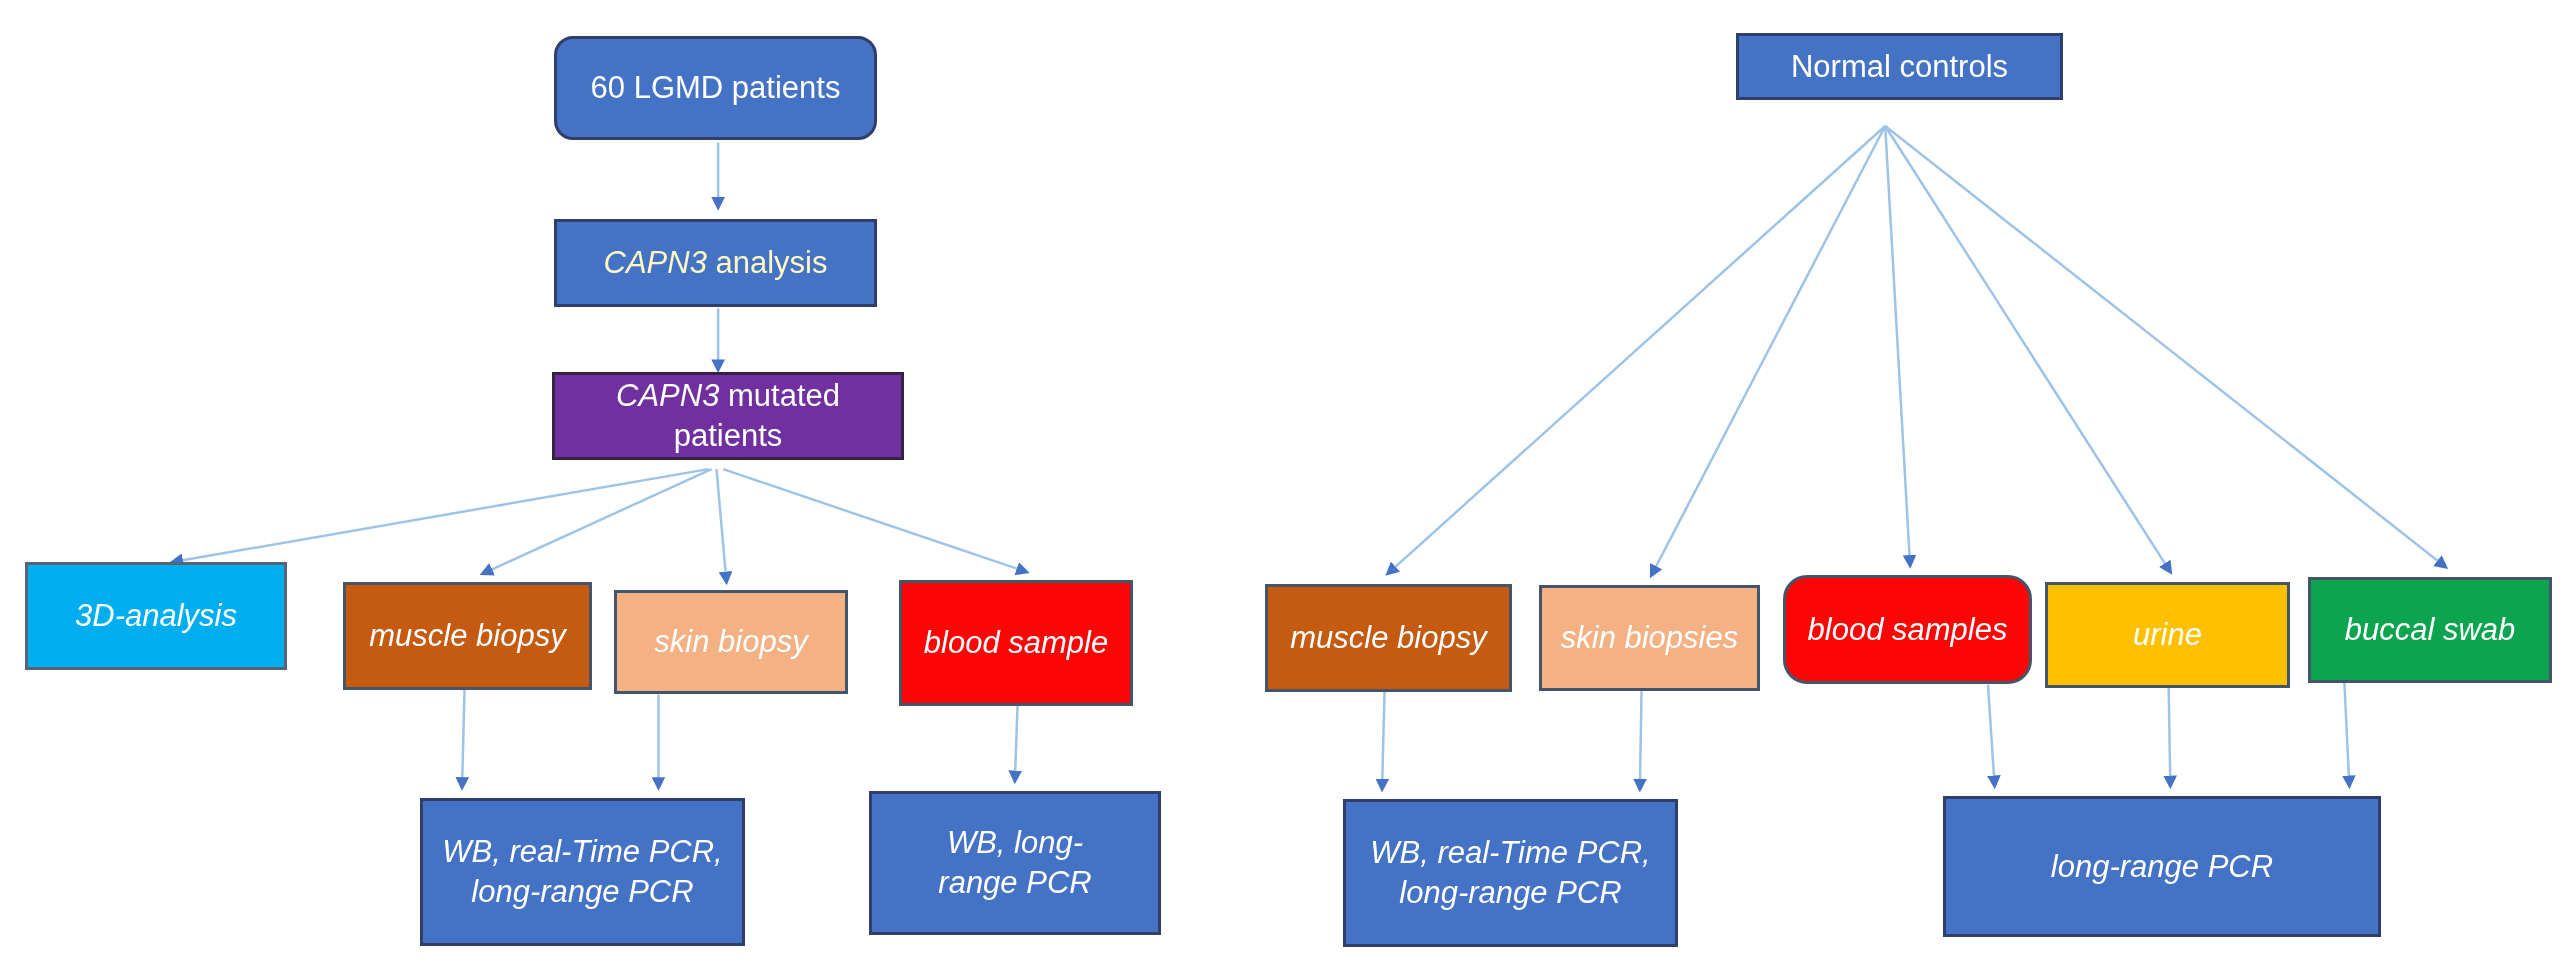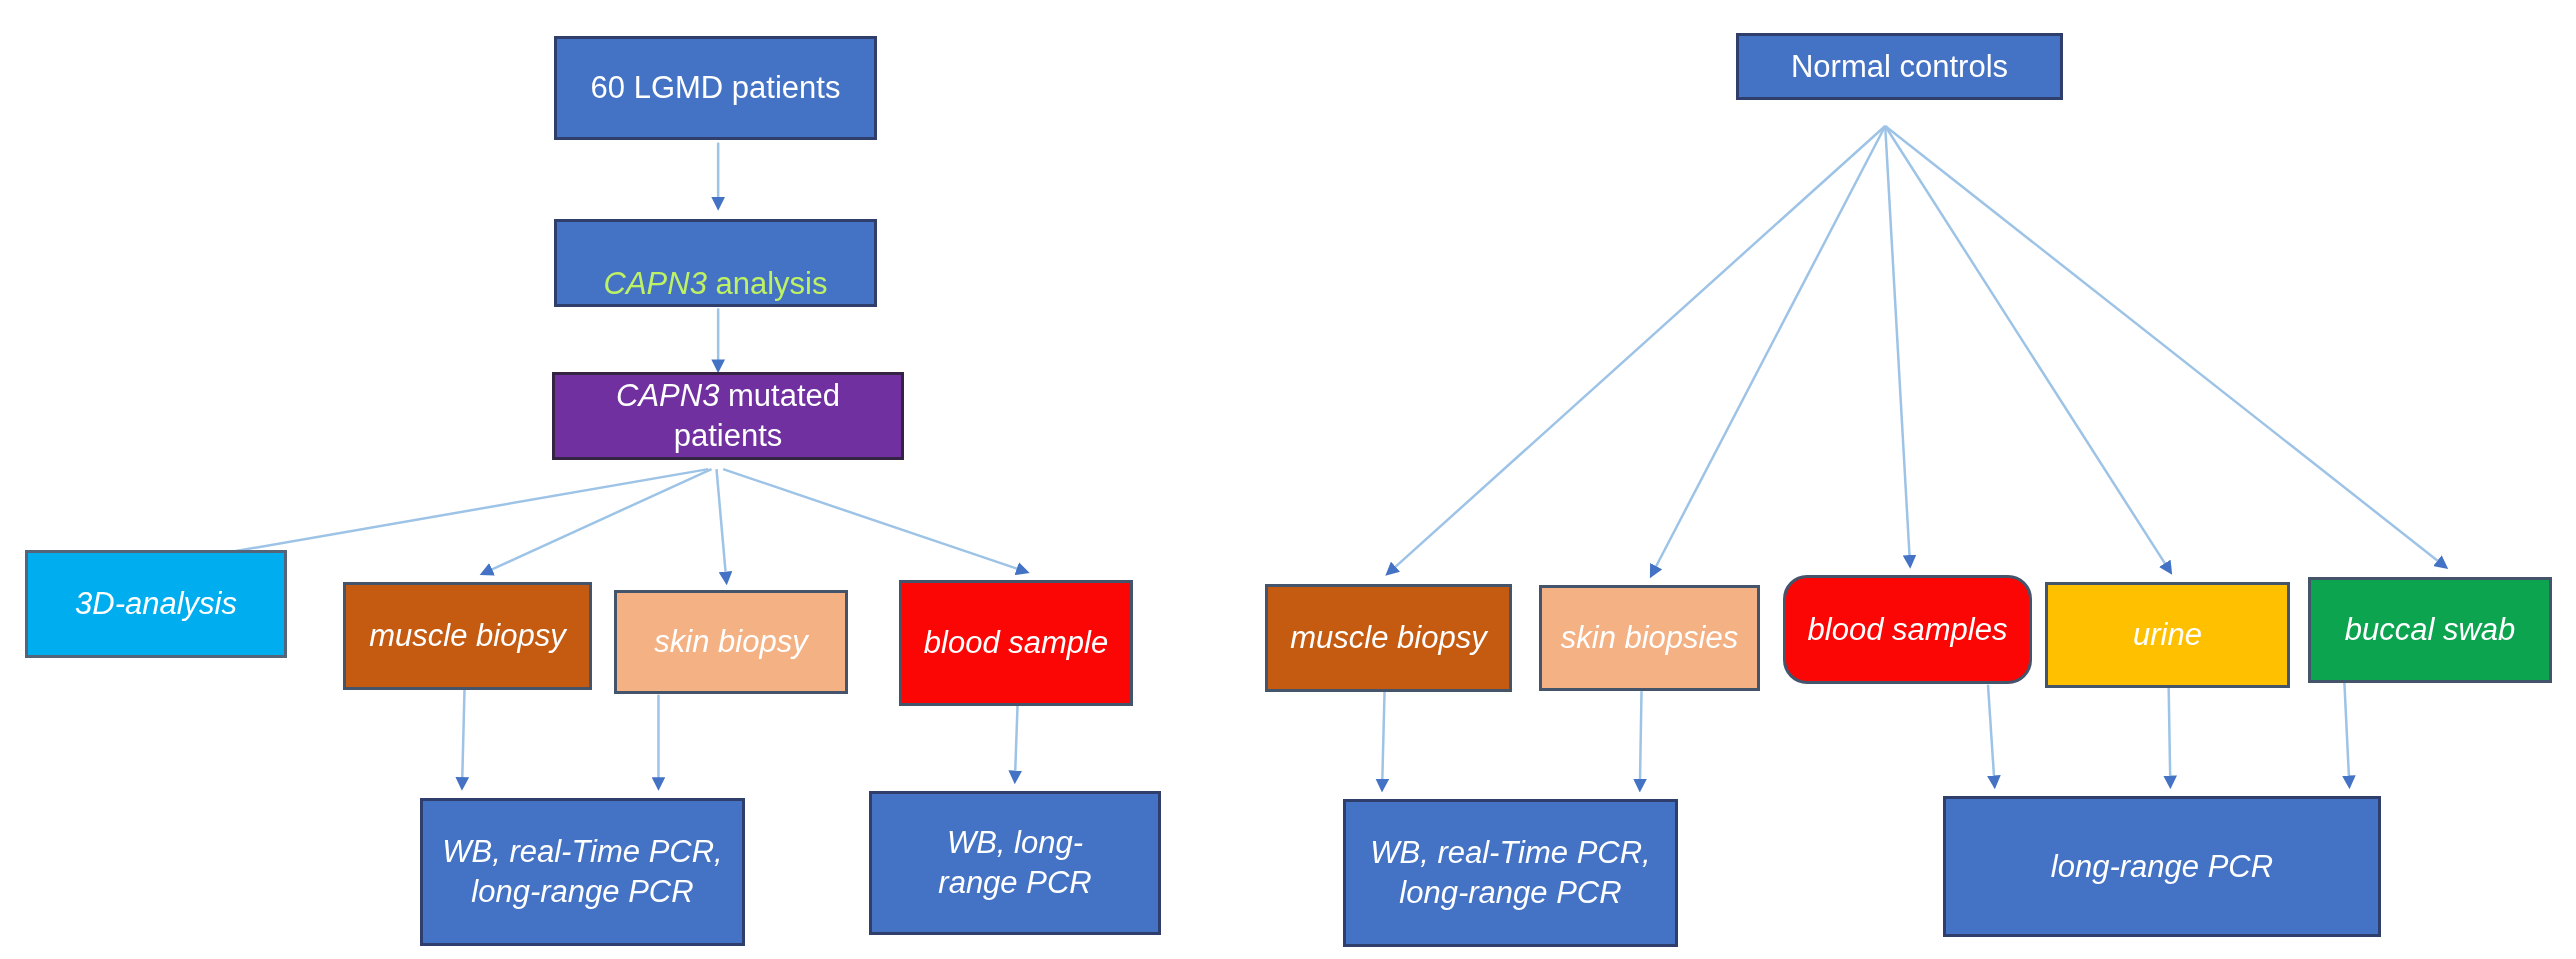--- a/index.html
+++ b/index.html
@@ -65,30 +65,30 @@
         <line x1="2274" y1="152" x2="2618" y2="690" stroke="#9DC3E6" stroke-width="3" marker-end="url(#arrowhead)"></line>
         <line x1="2274" y1="152" x2="2950" y2="684" stroke="#9DC3E6" stroke-width="3" marker-end="url(#arrowhead)"></line>
         <line x1="1670" y1="834" x2="1667" y2="952" stroke="#9DC3E6" stroke-width="3" marker-end="url(#arrowhead)"></line>
         <line x1="1980" y1="834" x2="1978" y2="952" stroke="#9DC3E6" stroke-width="3" marker-end="url(#arrowhead)"></line>
         <line x1="2398" y1="826" x2="2406" y2="948" stroke="#9DC3E6" stroke-width="3" marker-end="url(#arrowhead)"></line>
         <line x1="2616" y1="830" x2="2618" y2="948" stroke="#9DC3E6" stroke-width="3" marker-end="url(#arrowhead)"></line>
         <line x1="2828" y1="824" x2="2834" y2="948" stroke="#9DC3E6" stroke-width="3" marker-end="url(#arrowhead)"></line>
       </g>
   </svg>
   <div id="node-layer">
-      <div class="node" style="left: 554px; top: 36px; width: 323px; height: 104px; background: rgb(68, 114, 196); border-color: rgb(47, 62, 107); padding: 0px 13.3px; color: rgb(255, 255, 255);">
+      <div class="node" style="left: 554px; top: 36px; width: 323px; height: 104px; background: rgb(68, 114, 196); border-color: rgb(47, 62, 107); padding: 0px 13.3px; color: rgb(255, 255, 255); border-radius: 19px;">
         <div><span class="part">60 LGMD patients</span></div>
       </div>
-      <div class="node" style="left: 554px; top: 219px; width: 323px; height: 88px; background: rgb(68, 114, 196); border-color: rgb(47, 62, 107); padding: 0px 13.3px; color: #bef264; align-items: flex-end;">
+      <div class="node" style="left: 554px; top: 219px; width: 323px; height: 88px; background: rgb(68, 114, 196); border-color: rgb(47, 62, 107); padding: 0px 13.3px; color: #fef9c3;">
         <div><span class="part italic">CAPN3</span><span class="part"> analysis</span></div>
       </div>
       <div class="node" style="left: 552px; top: 372px; width: 352px; height: 88px; background: rgb(112, 48, 160); border-color: rgb(53, 35, 67); padding: 0px 20px; color: rgb(255, 255, 255);">
         <div><span class="part italic">CAPN3</span><span class="part"> mutated patients</span></div>
       </div>
-      <div class="node" style="left: 25px; top: 550px; width: 262px; height: 108px; background: rgb(0, 174, 239); border-color: rgb(84, 101, 121); padding: 0px 13.3px; color: rgb(255, 255, 255);">
+      <div class="node" style="left: 25px; top: 562px; width: 262px; height: 108px; background: rgb(0, 174, 239); border-color: rgb(84, 101, 121); padding: 0px 13.3px; color: rgb(255, 255, 255);">
         <div><span class="part italic">3D-analysis</span></div>
       </div>
       <div class="node" style="left: 343px; top: 582px; width: 249px; height: 108px; background: rgb(197, 90, 17); border-color: rgb(68, 84, 106); padding: 0px 8.3px; color: rgb(255, 255, 255);">
         <div><span class="part italic">muscle biopsy</span></div>
       </div>
       <div class="node" style="left: 614px; top: 590px; width: 234px; height: 104px; background: rgb(244, 177, 131); border-color: rgb(68, 84, 106); padding: 0px 8.3px; color: rgb(255, 255, 255);">
         <div><span class="part italic">skin biopsy</span></div>
       </div>
       <div class="node" style="left: 899px; top: 580px; width: 234px; height: 126px; background: rgb(251, 5, 5); border-color: rgb(68, 84, 106); padding: 0px 8.3px; color: rgb(255, 255, 255);">
         <div><span class="part italic">blood sample</span></div>

